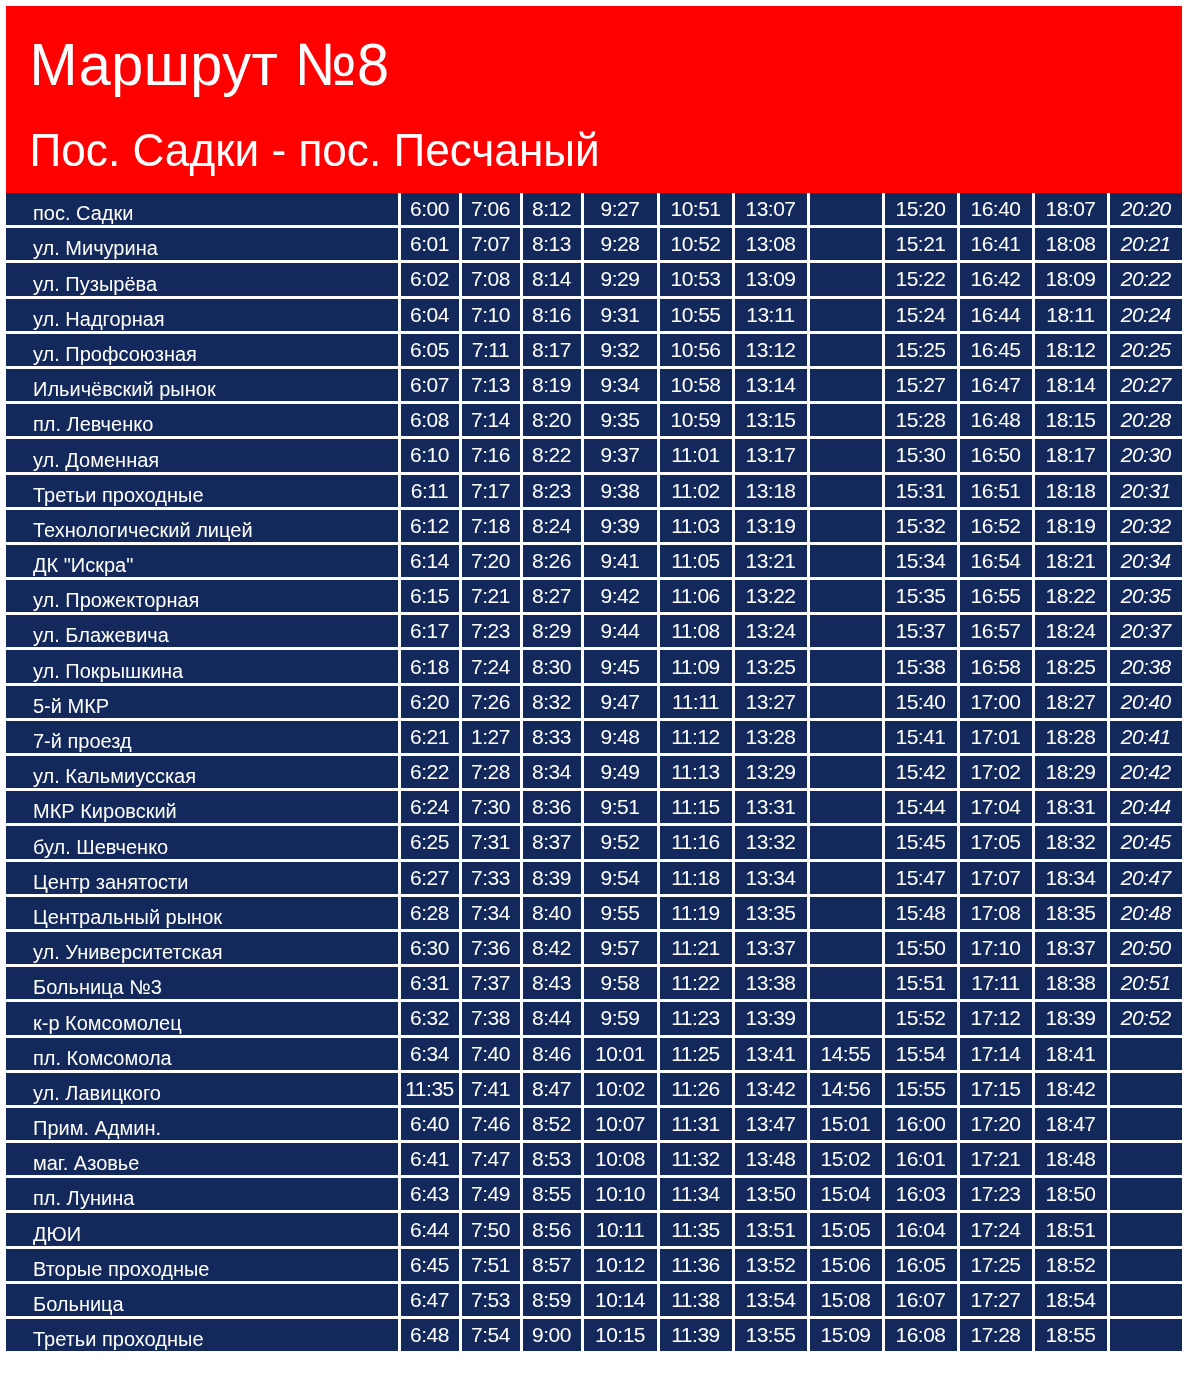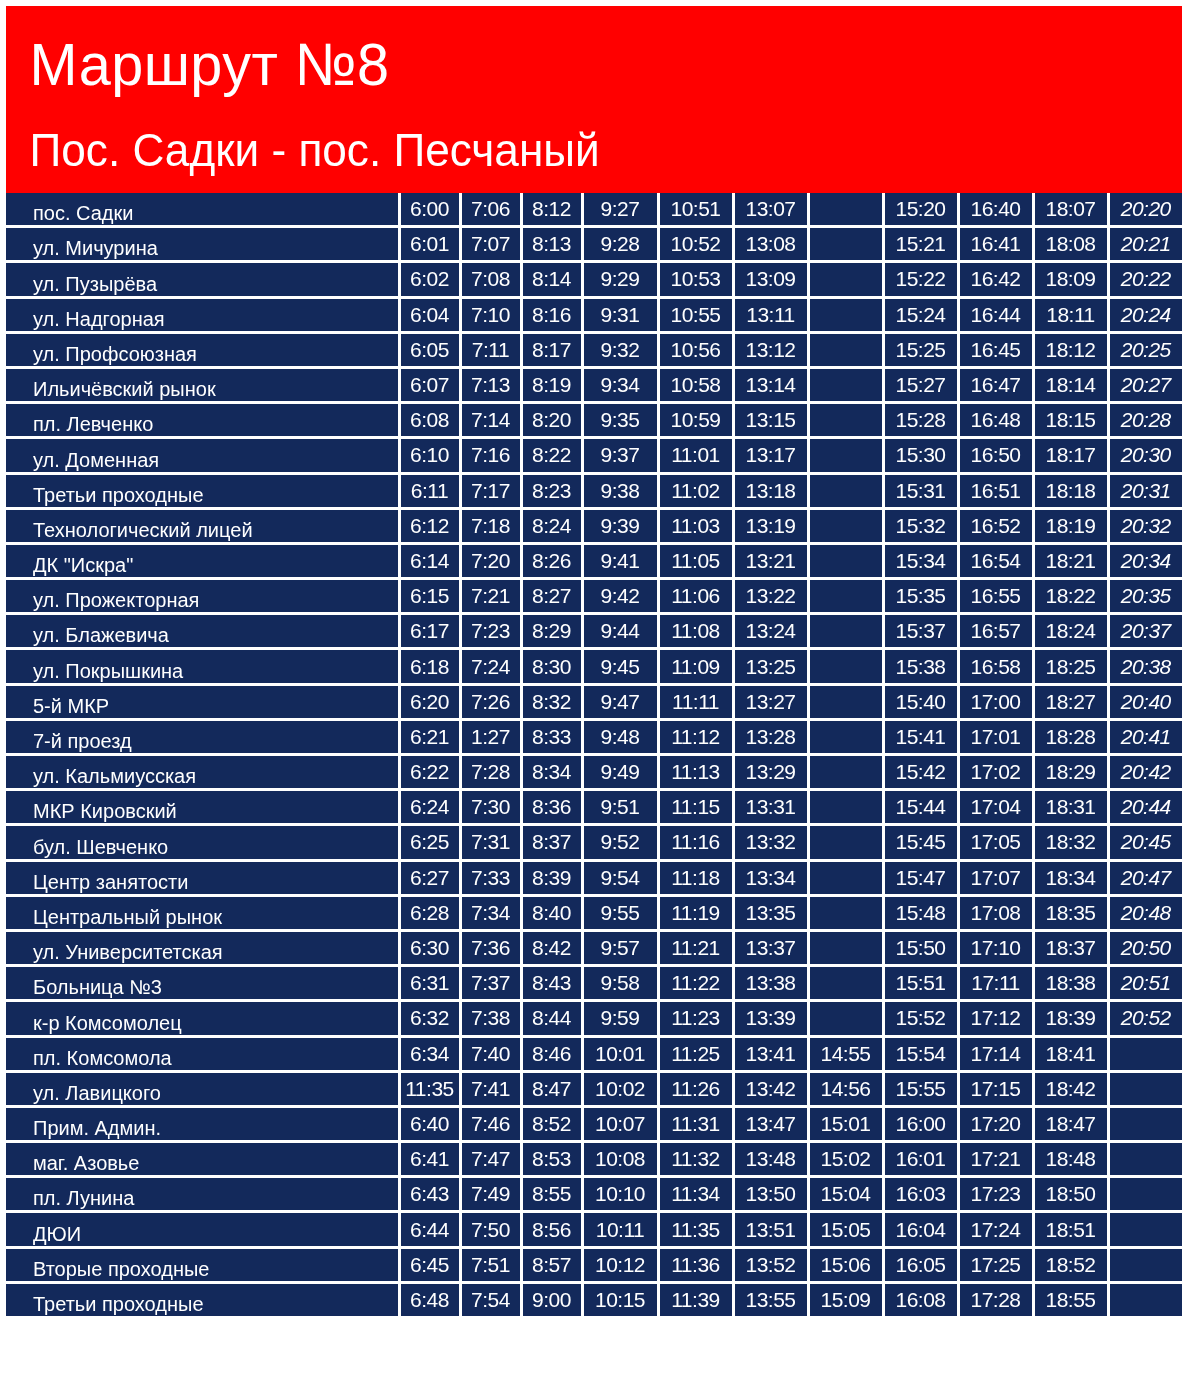--- a/index.html
+++ b/index.html
@@ -543,20 +543,34 @@
           <td class="time">10:12</td>
           <td class="time">11:36</td>
           <td class="time">13:52</td>
           <td class="time">15:06</td>
           <td class="time">16:05</td>
           <td class="time">17:25</td>
           <td class="time">18:52</td>
           <td class="time last"></td>
         </tr>
         <tr>
+          <td class="stop">Больница</td>
+          <td class="time">6:47</td>
+          <td class="time">7:53</td>
+          <td class="time">8:59</td>
+          <td class="time">10:14</td>
+          <td class="time">11:38</td>
+          <td class="time">13:54</td>
+          <td class="time">15:08</td>
+          <td class="time">16:07</td>
+          <td class="time">17:27</td>
+          <td class="time">18:54</td>
+          <td class="time last"></td>
+        </tr>
+        <tr>
           <td class="stop">Третьи проходные</td>
           <td class="time">6:48</td>
           <td class="time">7:54</td>
           <td class="time">9:00</td>
           <td class="time">10:15</td>
           <td class="time">11:39</td>
           <td class="time">13:55</td>
           <td class="time">15:09</td>
           <td class="time">16:08</td>
           <td class="time">17:28</td>

